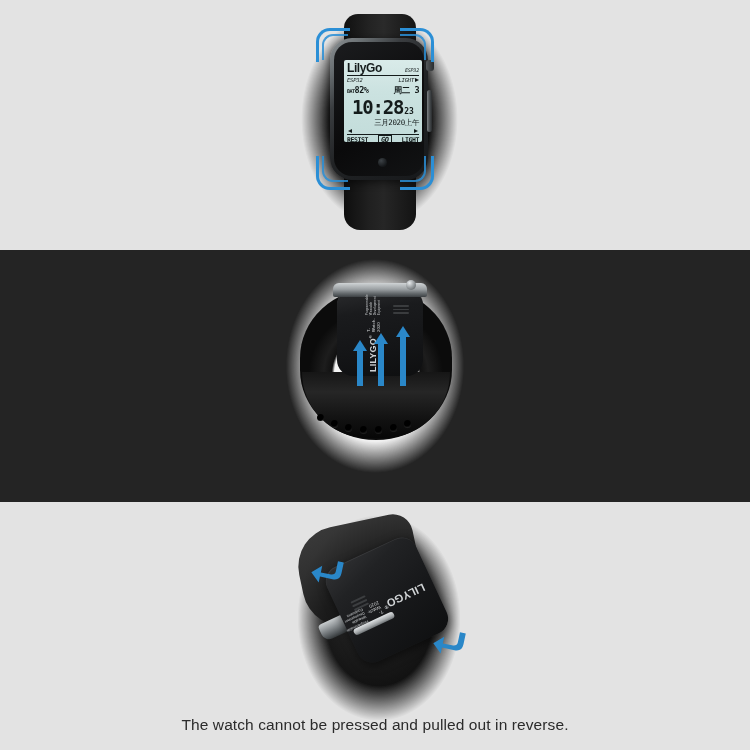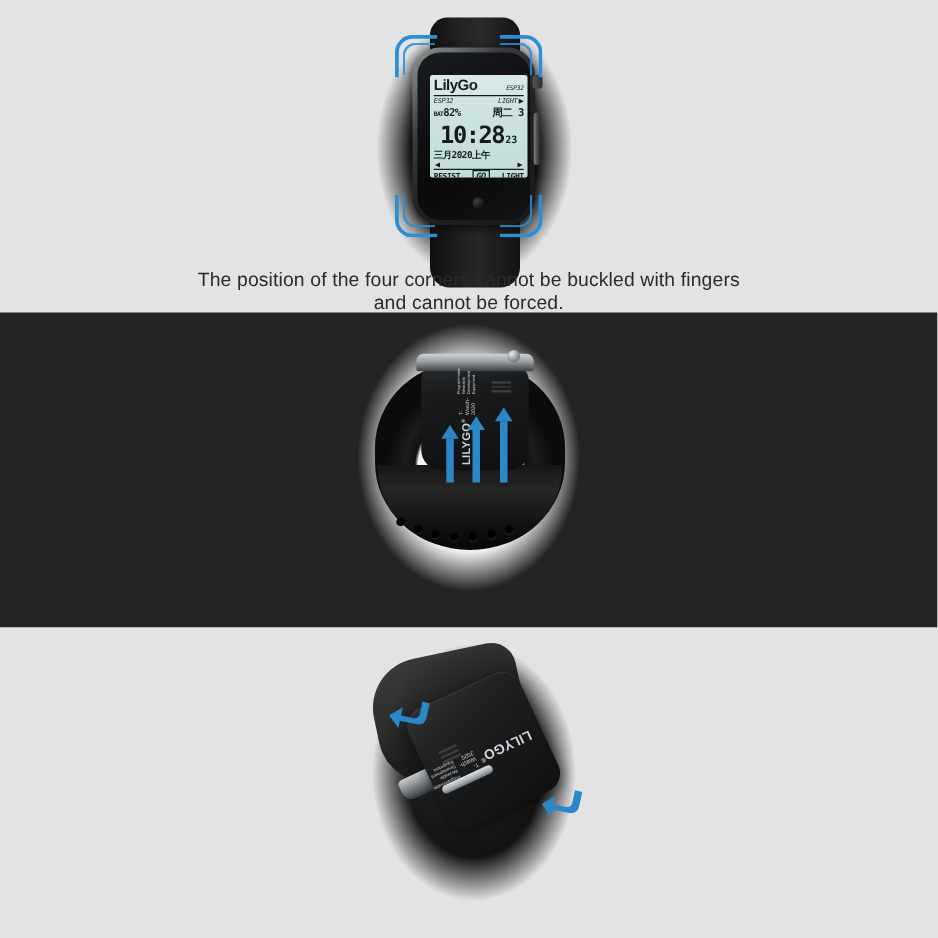--- a/index.html
+++ b/index.html
@@ -81,21 +81,21 @@
   .lcd-rule { height:1px; background:#141b1b; margin:1px 0 0; }
   #lcd-row2 { font-size:5.5px; font-style:italic; letter-spacing:-.2px; line-height:8px; margin-top:0px; }
   #lcd-light { display:flex; align-items:center; gap:1px; }
   .tri-r { width:0;height:0;border-left:4px solid #141b1b;border-top:2.5px solid transparent;border-bottom:2.5px solid transparent; }
   .tri-l { width:0;height:0;border-right:4px solid #141b1b;border-top:2.5px solid transparent;border-bottom:2.5px solid transparent; }
   #lcd-row3 { font-size:8.5px; font-weight:bold; line-height:11px; margin-top:1px; letter-spacing:-.5px; display:flex; justify-content:space-between; align-items:baseline;}
   #lcd-bat { font-size:5px; }
   #lcd-time-row { display:flex; align-items:baseline; justify-content:center; margin-top:0px; }
   #lcd-time { font-size:19px; font-weight:bold; letter-spacing:-1.2px; line-height:21px; }
   #lcd-sec { font-size:8px; font-weight:bold; line-height:10px; margin-left:1px; }
-  #lcd-date { font-size:7.5px; text-align:left; line-height:10px; letter-spacing:-.4px;font-weight:bold; }
+  #lcd-date { font-size:7.5px; text-align:right; line-height:10px; letter-spacing:-.4px; }
   #lcd-arrows { display:flex; justify-content:space-between; align-items:center; padding:0 1px; height:6px; }
   #lcd-btns { display:flex; justify-content:space-between; align-items:center; font-size:6.5px; font-weight:bold; letter-spacing:-.4px; border-top:1px solid #141b1b; margin-top:0px;}
   #lcd-go { border:1px solid #141b1b; padding:0 2px; font-size:7px;font-style:italic; }
   
   #p1-home {
     position:absolute; left:44px; top:116px; width:9px; height:9px; border-radius:50%;
     background:radial-gradient(circle at 35% 30%,#3d4246,#15181a 70%);
   }
   
   #p1-sidebtn-top {
@@ -288,24 +288,20 @@
 
     <div class="arc a" style="left:316px; top:28px;"></div>
     <div class="arc thin a" style="left:322px; top:34px;"></div>
     <div class="arc b" style="left:400px; top:28px;"></div>
     <div class="arc thin b" style="left:400px; top:34px;"></div>
     <div class="arc c" style="left:316px; top:156px;"></div>
     <div class="arc thin c" style="left:322px; top:156px;"></div>
     <div class="arc d" style="left:400px; top:156px;"></div>
     <div class="arc thin d" style="left:400px; top:156px;"></div>
 
-    <div class="caption" id="caption-1">
-      <div>The position of the four corners cannot be buckled with fingers</div>
-      <div>and cannot be forced.</div>
-    </div>
   </div>
 
   <div class="panel" id="panel-2"></div>
 
   <div id="p2-oval"></div>
   <div id="p2-strap"></div>
   <div id="p2-strap-lower"></div>
 
   <div class="hole" style="left:317px; top:414px;"></div>
   <div class="hole" style="left:331px; top:420px;"></div>
@@ -367,14 +363,17 @@
     <svg viewBox="0 0 40 40" xmlns="http://www.w3.org/2000/svg">
       <path d="M30 5 L30 17 Q30 22 24 22 L13 22 L13 14 L2 24 L13 34 L13 27 L28 27 Q37 27 37 18 L37 5 Z" fill="#2a87c8" transform="rotate(12 20 20)"></path>
     </svg>
   </div>
   <div class="hook" style="left:432px; top:626px;">
     <svg viewBox="0 0 40 40" xmlns="http://www.w3.org/2000/svg">
       <path d="M30 5 L30 17 Q30 22 24 22 L13 22 L13 14 L2 24 L13 34 L13 27 L28 27 Q37 27 37 18 L37 5 Z" fill="#2a87c8" transform="rotate(12 20 20)"></path>
     </svg>
   </div>
 
+  <div class="caption" id="caption-3">
+    <div>The watch cannot be pressed and pulled out in reverse.</div>
+  </div>
 
 </div>
 
 </body></html>

